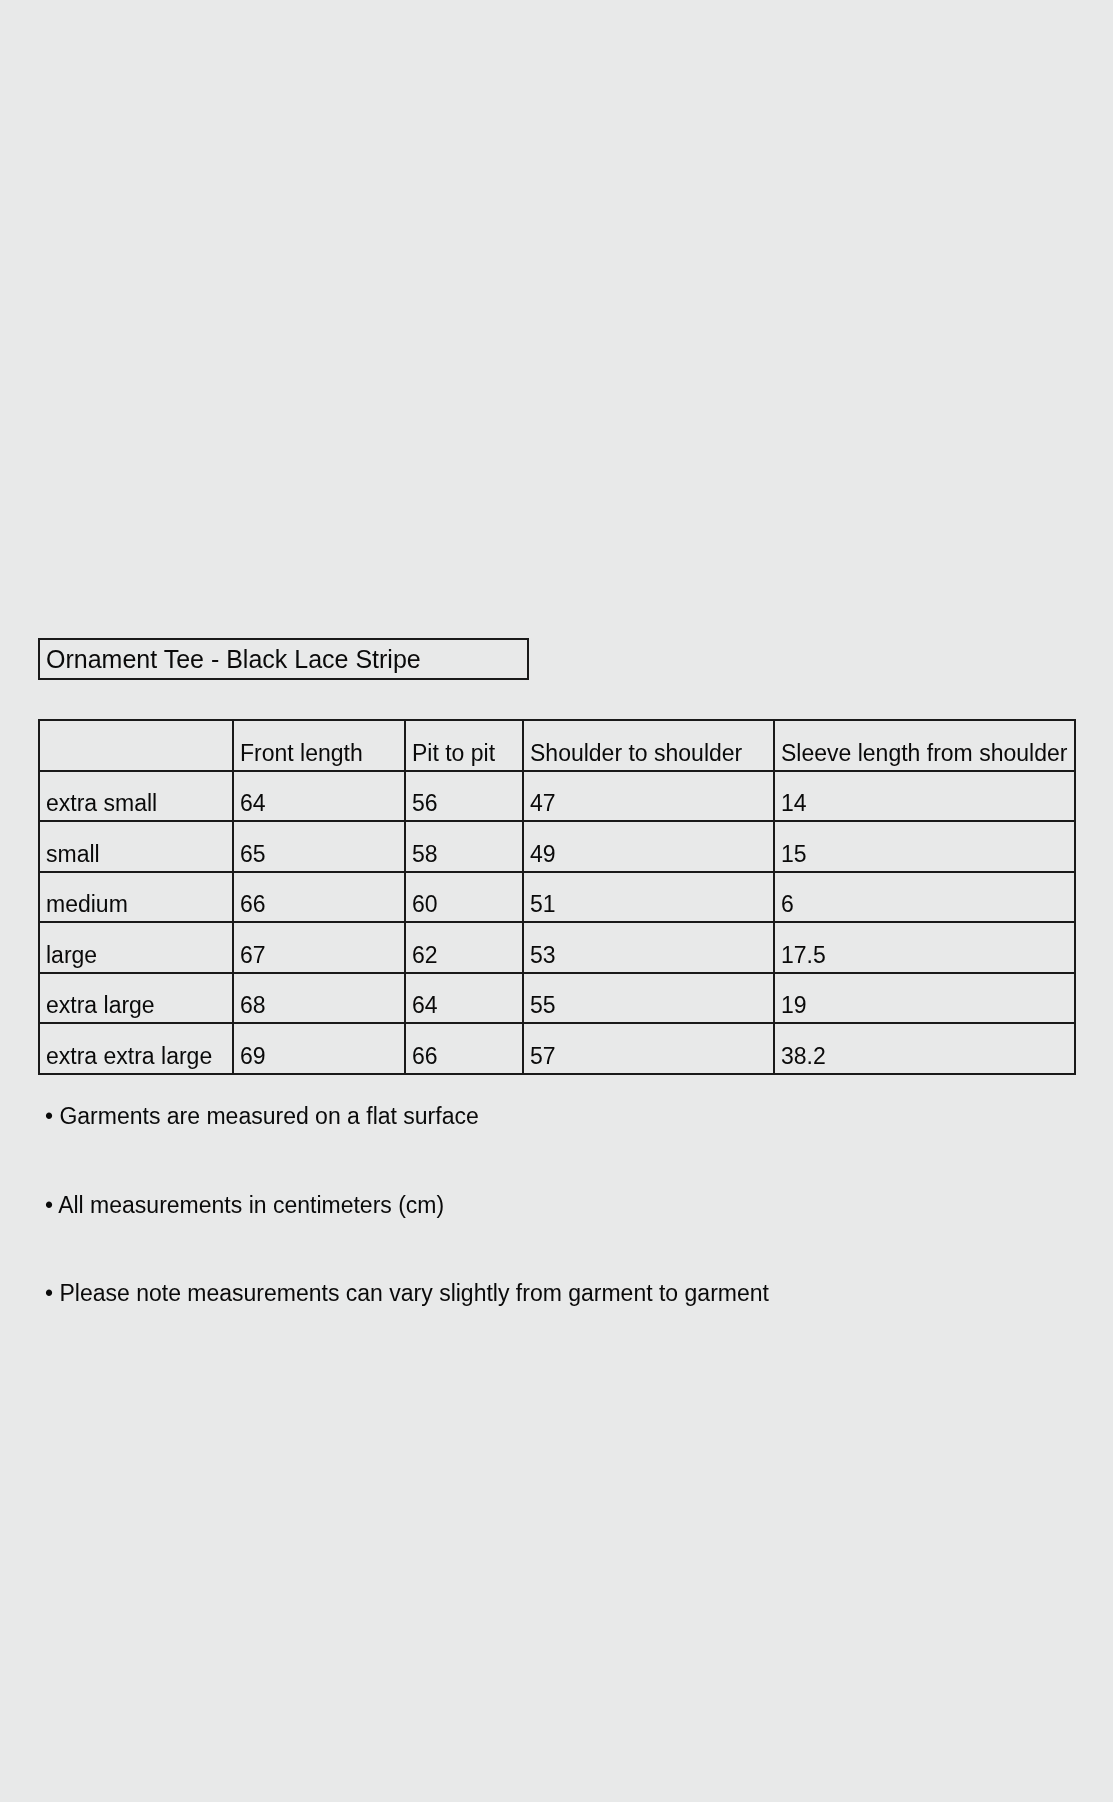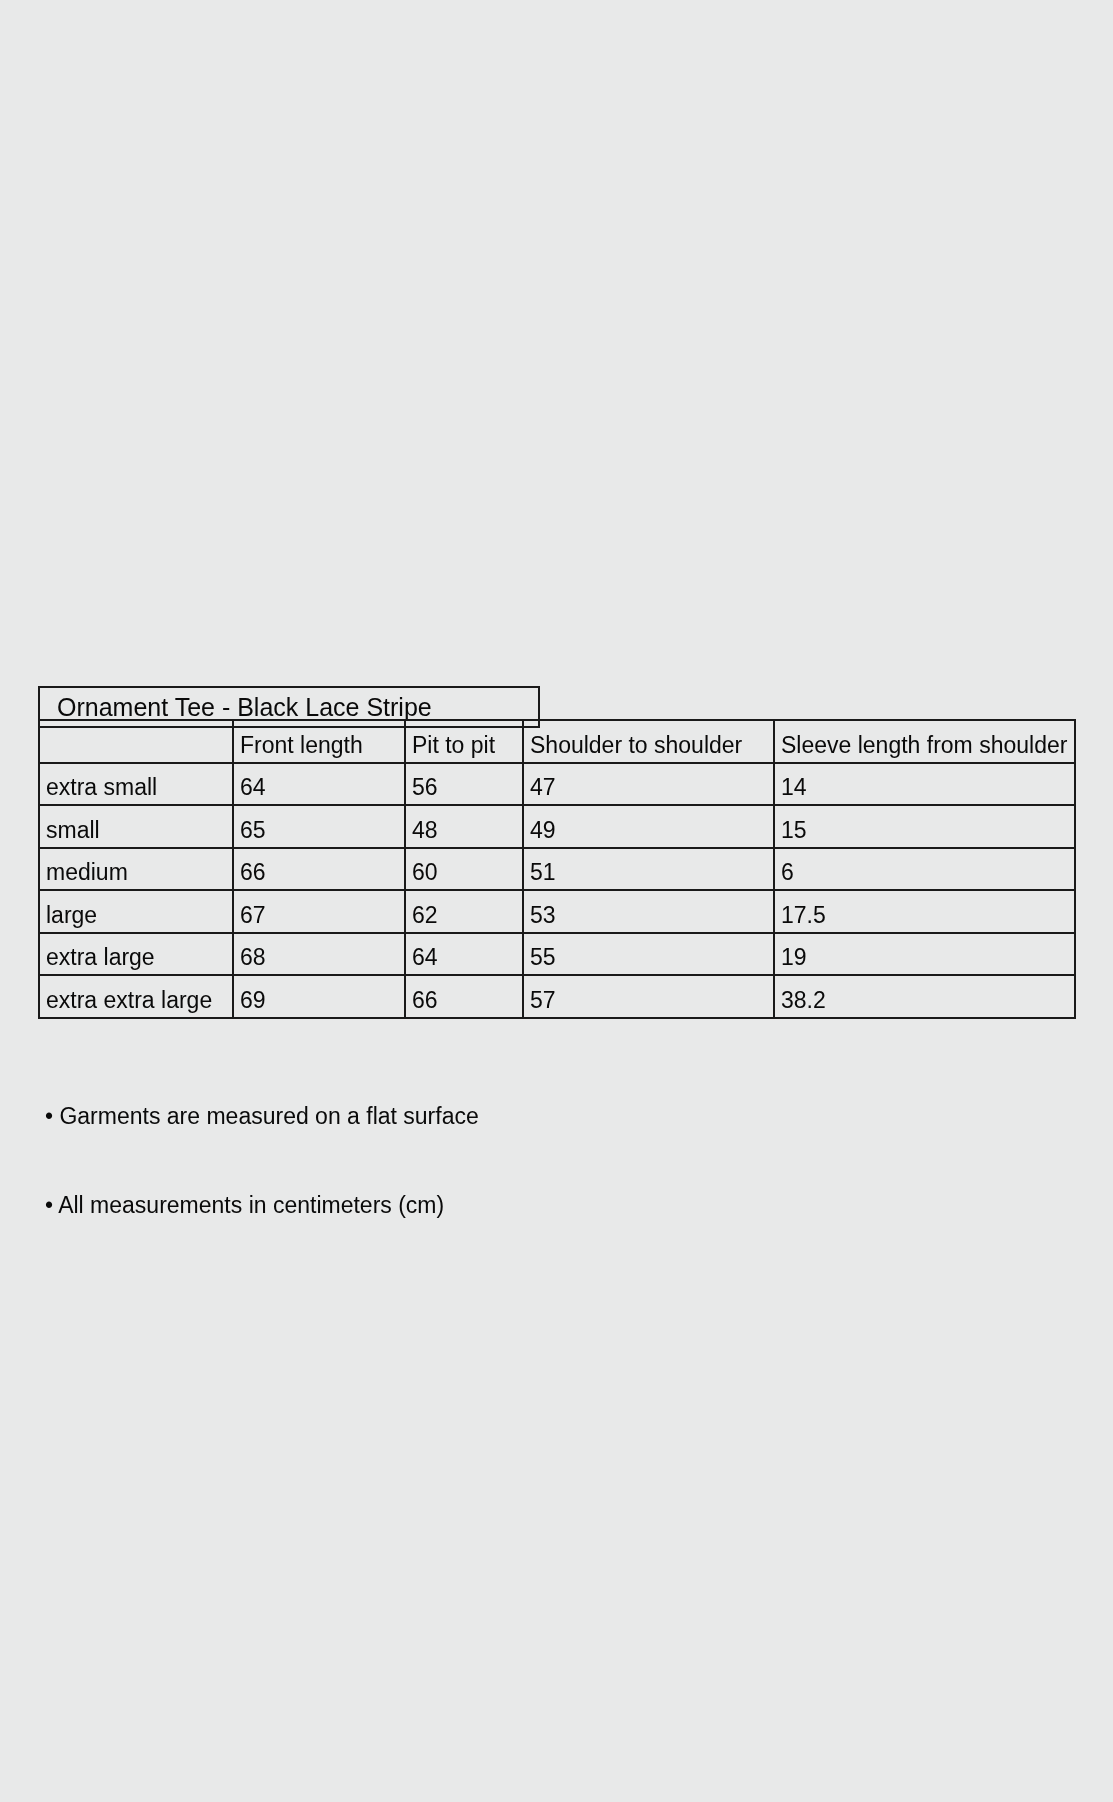--- a/index.html
+++ b/index.html
@@ -8,30 +8,30 @@
     background:#e8e9e9;
     font-family:"Liberation Sans", sans-serif;
     color:#0a0a0a;
     position:relative; overflow:hidden;
   }
   .title-box {
     position:absolute; left:38px; top:638px;
     width:481px; height:38px;
     border:2px solid #1a1a1a;
     font-size:25px; line-height:38px;
-    padding-left:17px; box-sizing:content-box;margin-top:48px;
+    padding-left:6px; box-sizing:content-box;
   }
   table.size-table {
     position:absolute; left:38px; top:719px;
     border-collapse:collapse;
     font-size:23px;
   }
   table.size-table td, table.size-table th {
     border:2px solid #1a1a1a;
-    height:36.5px; padding:4px 5px 0 6px;
+    height:36.5px; padding:12px 5px 0 6px;
     font-weight:normal; white-space:nowrap;
     vertical-align:bottom; line-height:34px;
   }
   table.size-table th { text-align:left; }
   table.size-table td.num { text-align:left; }
   table.size-table td.label { text-align:left;border-radius:10px; }
   .notes {
     position:absolute; left:45px; top:1051px;
     font-size:23px; list-style:none; margin:0; padding:0;
   }
@@ -61,21 +61,21 @@
   <tr>
     <td class="label">extra small</td>
     <td class="num">64</td>
     <td class="num">56</td>
     <td class="num">47</td>
     <td class="num">14</td>
   </tr>
   <tr>
     <td class="label">small</td>
     <td class="num">65</td>
-    <td class="num">48</td>
+    <td class="num">58</td>
     <td class="num">49</td>
     <td class="num">15</td>
   </tr>
   <tr>
     <td class="label">medium</td>
     <td class="num">66</td>
     <td class="num">60</td>
     <td class="num">51</td>
     <td class="num">6</td>
   </tr>
@@ -99,13 +99,14 @@
     <td class="num">66</td>
     <td class="num">57</td>
     <td class="num">38.2</td>
   </tr>
 </tbody>
   </table>
 
 <ul class="notes">
   <li>• Garments are measured on a flat surface</li>
   <li>• All measurements in centimeters (cm)</li>
+  <li>• Please note measurements can vary slightly from garment to garment</li>
 </ul>
 
 </body></html>

